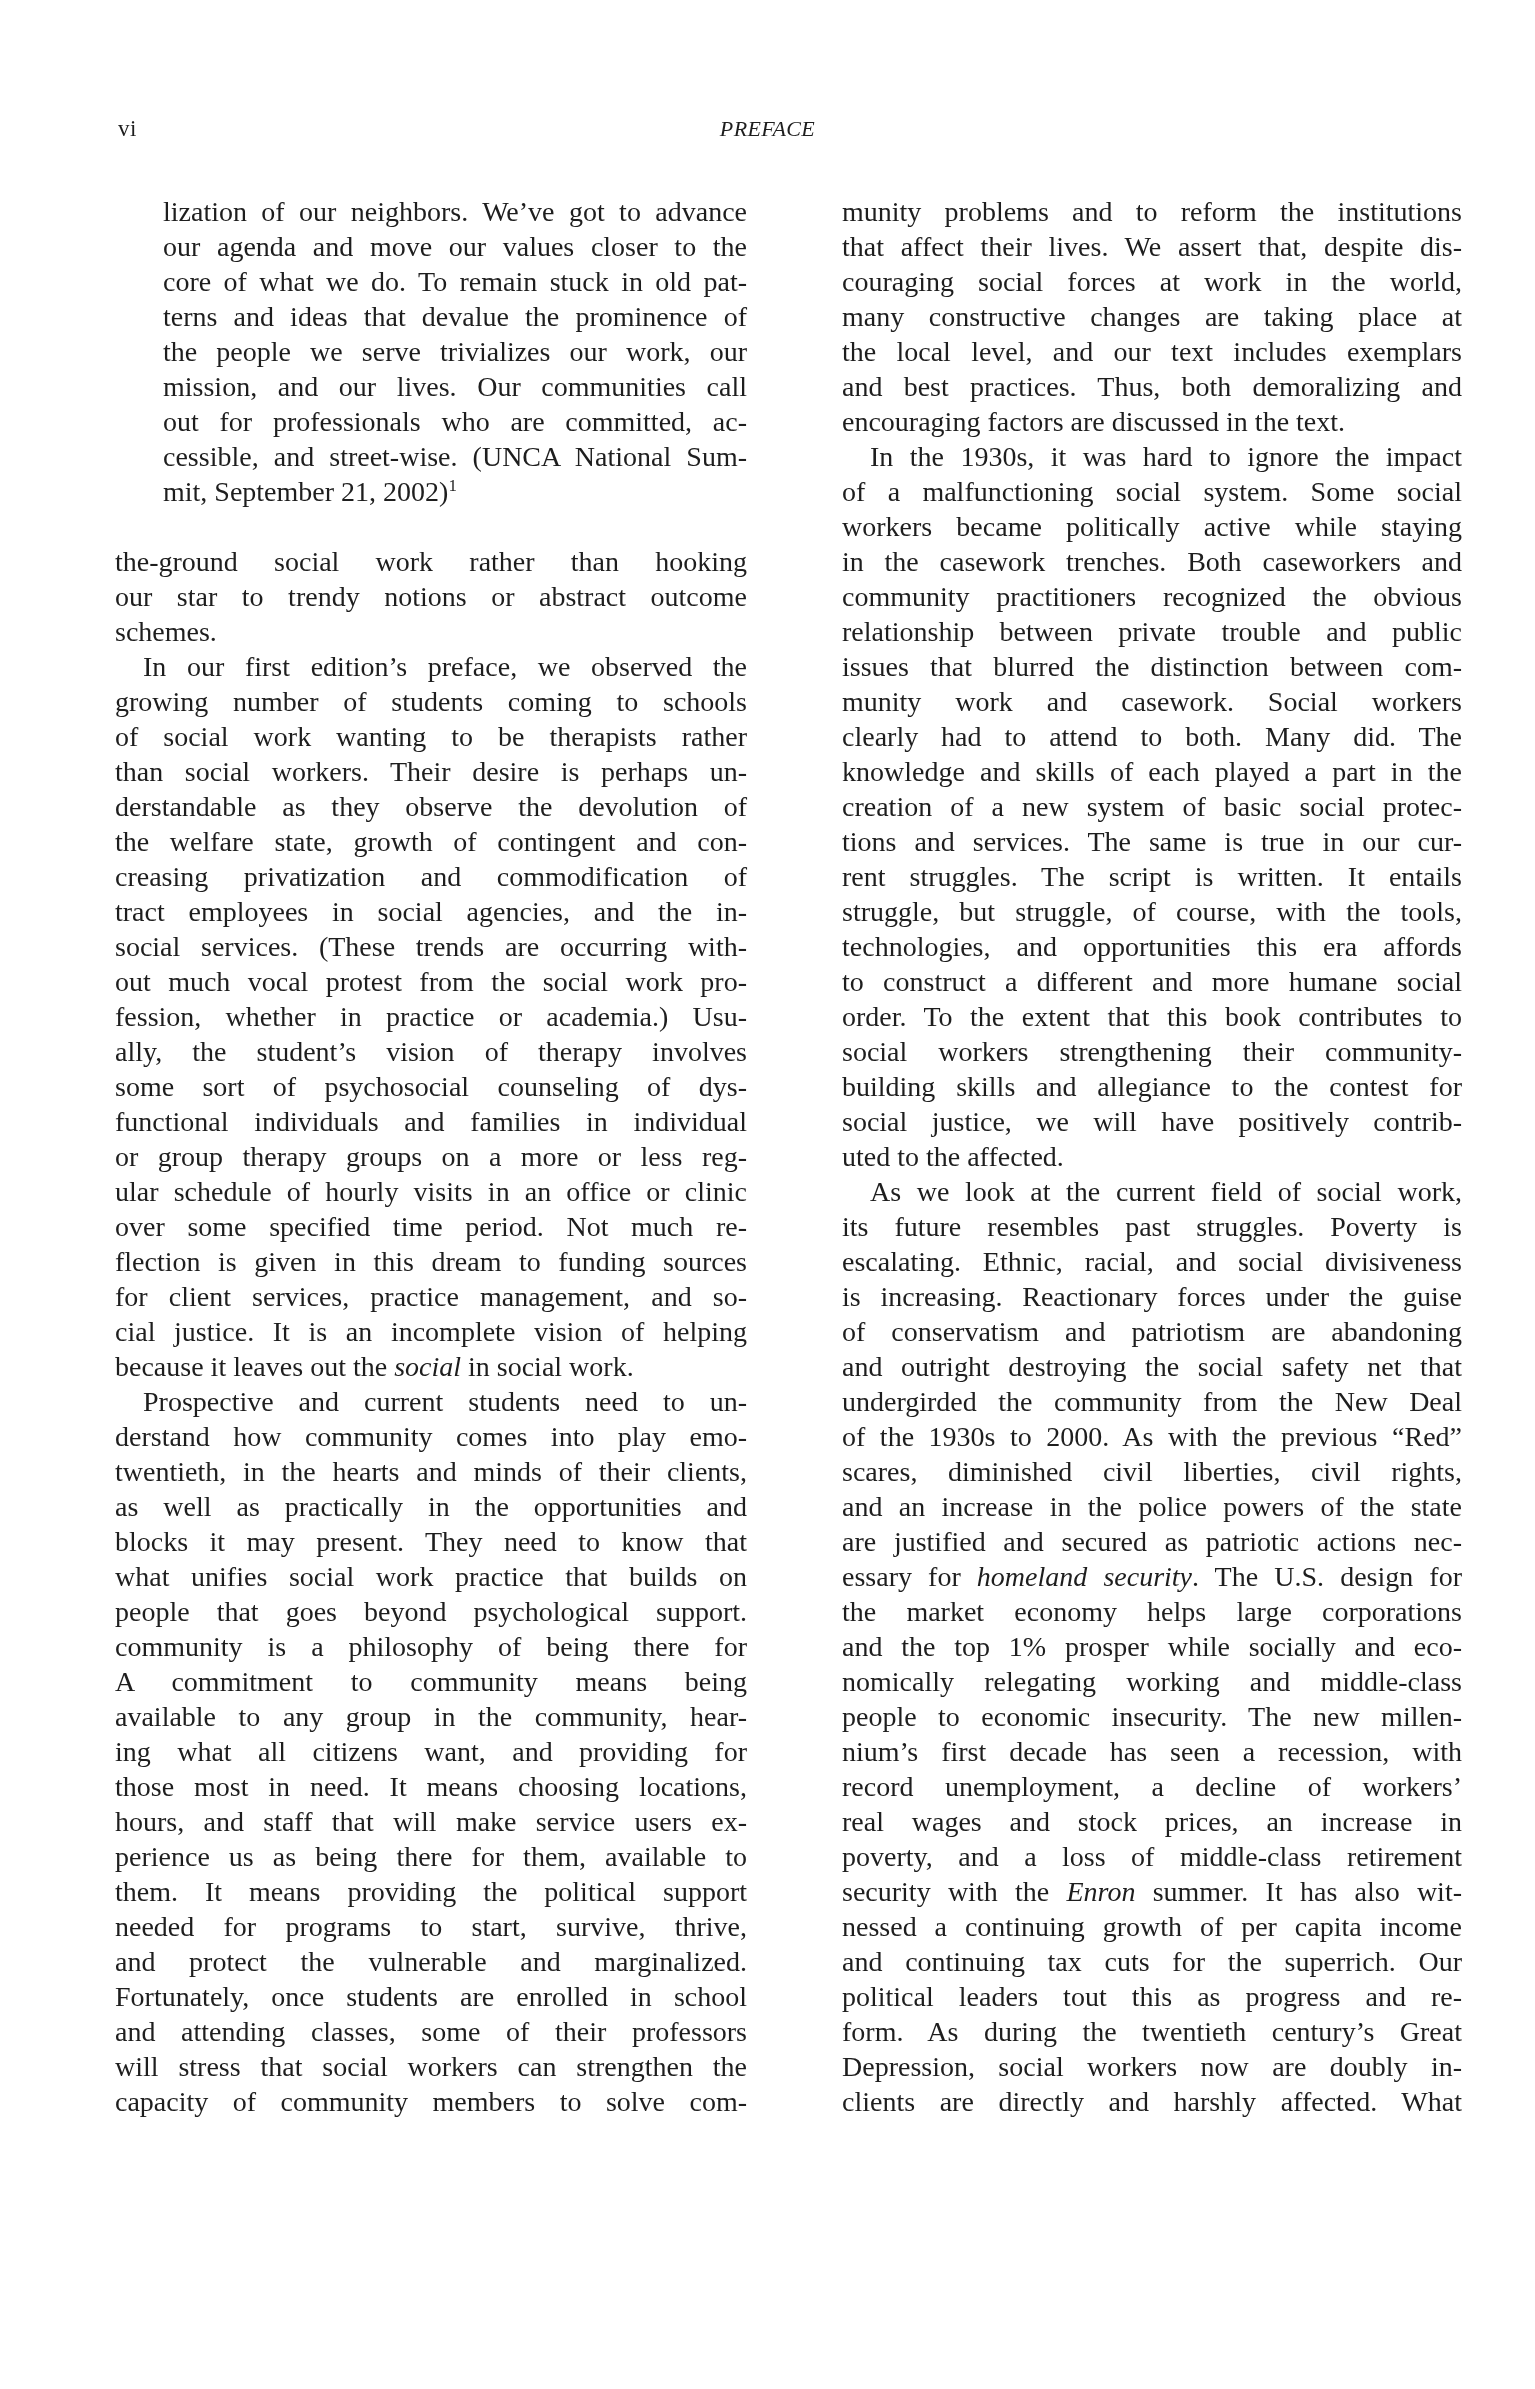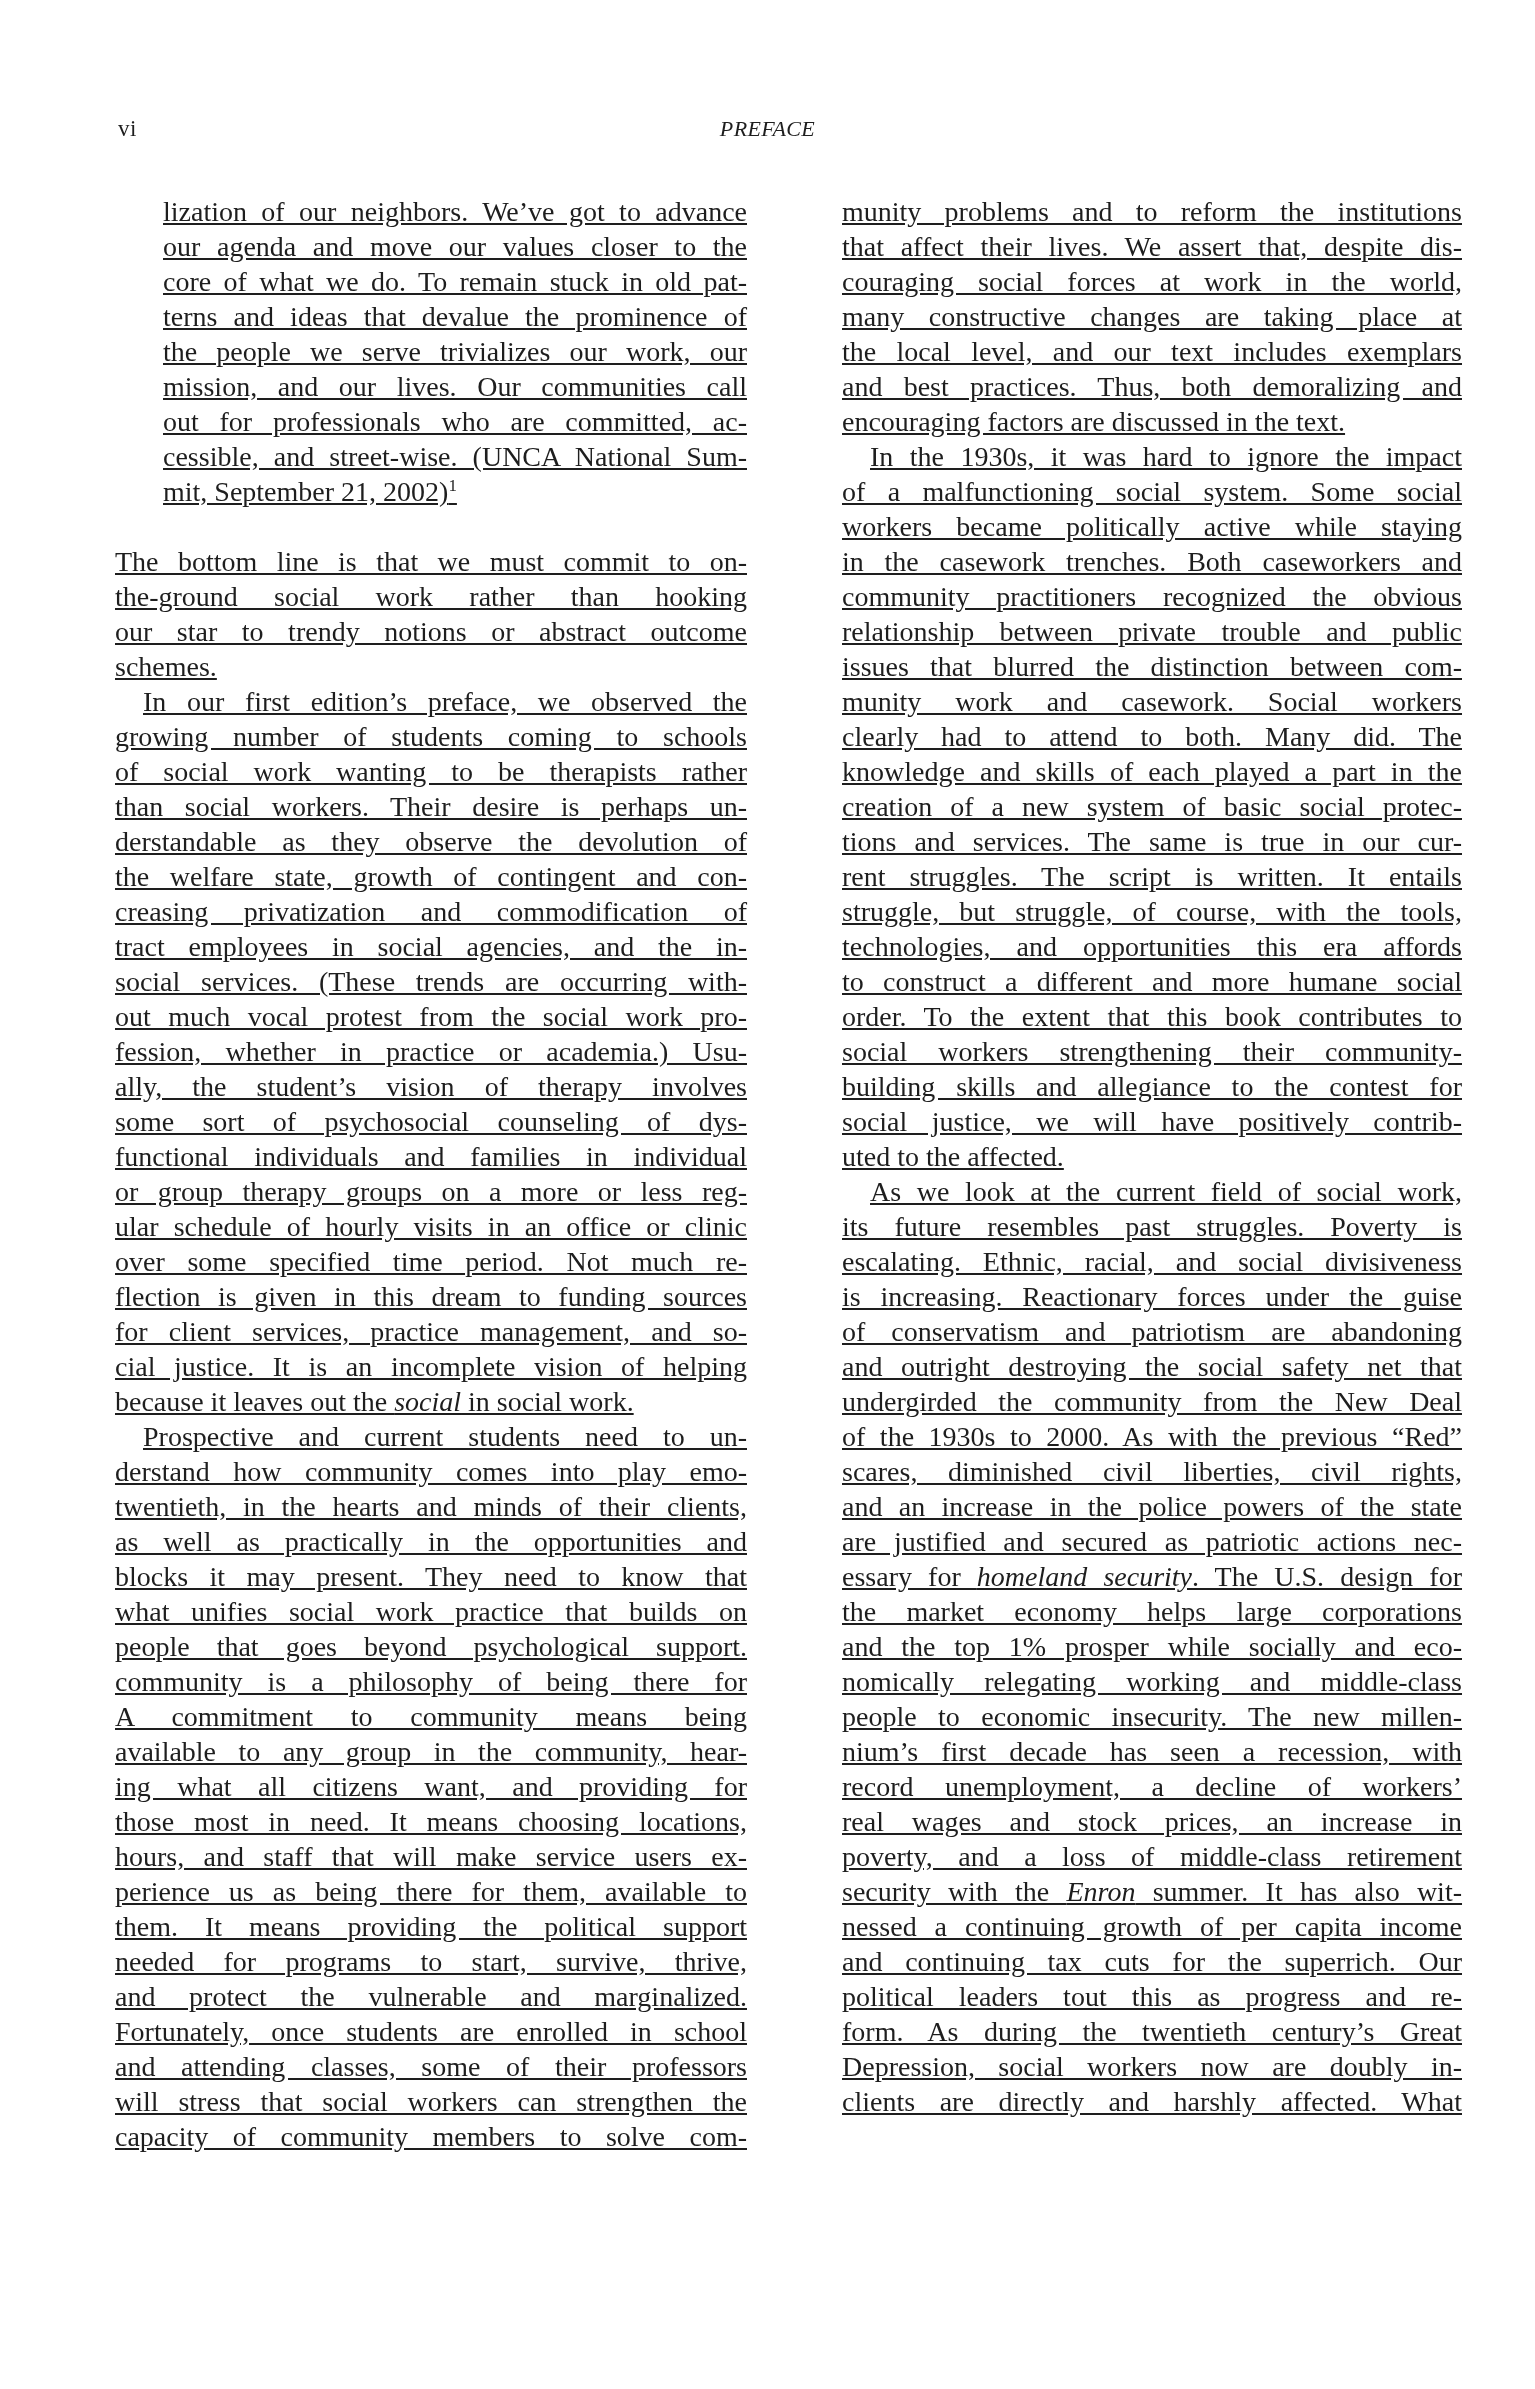--- a/index.html
+++ b/index.html
@@ -17,21 +17,20 @@
   }
   .head-title {
     position: absolute; left: 0; width: 1535px; top: 0; text-align: center;
     font-size: 22px; letter-spacing: 0.4px; padding-left: 0; font-style: italic;
   }
   .col {
     position: absolute; top: 194px;
     font-size: 28px; line-height: 35px;
     text-align: justify;
     hyphens: manual;
-    text-decoration: underline;
   }
   .col.left { left: 115px; width: 632px; }
   .col.right { left: 842px; width: 620px; }
   .blockquote { margin-left: 48px !important; }
   .gap { margin-top: 35px !important; }
   .line { display: block; text-align: justify; text-align-last: justify; white-space: nowrap; height: 35px; overflow: visible; }
   .line.last { text-align-last: left; }
   sup { font-size: 17px; line-height: 0; vertical-align: super; }
   em { font-style: italic; }
 </style>
@@ -49,21 +48,20 @@
       <span class="line">our agenda and move our values closer to the</span>
       <span class="line">core of what we do. To remain stuck in old pat-</span>
       <span class="line">terns and ideas that devalue the prominence of</span>
       <span class="line">the people we serve trivializes our work, our</span>
       <span class="line">mission, and our lives. Our communities call</span>
       <span class="line">out for professionals who are committed, ac-</span>
       <span class="line">cessible, and street-wise. (UNCA National Sum-</span>
       <span class="line last">mit, September 21, 2002)<sup>1</sup></span>
     </div>
   <div class="gap" id="lp0">
-      <span class="line">The bottom line is that we must commit to on-</span>
       <span class="line">the-ground social work rather than hooking</span>
       <span class="line">our star to trendy notions or abstract outcome</span>
       <span class="line last">schemes.</span>
     </div>
   <div id="lp1">
       <span class="line" style="text-indent: 28px;">In our first edition’s preface, we observed the</span>
       <span class="line">growing number of students coming to schools</span>
       <span class="line">of social work wanting to be therapists rather</span>
       <span class="line">than social workers. Their desire is perhaps un-</span>
       <span class="line">derstandable as they observe the devolution of</span>

